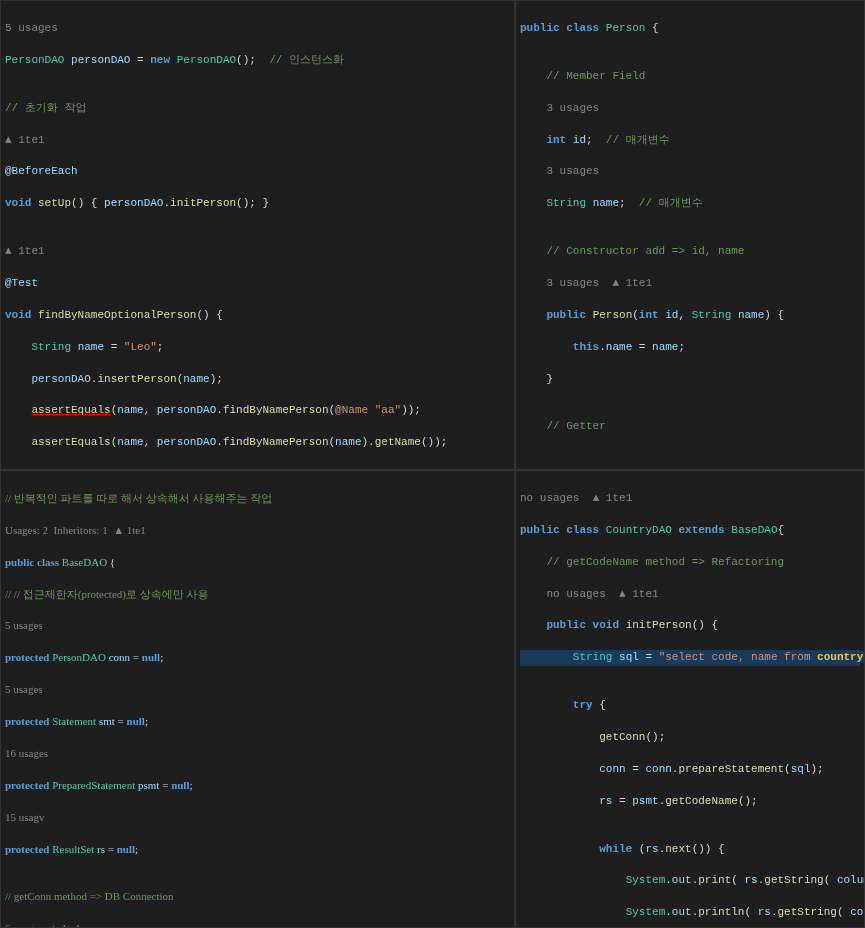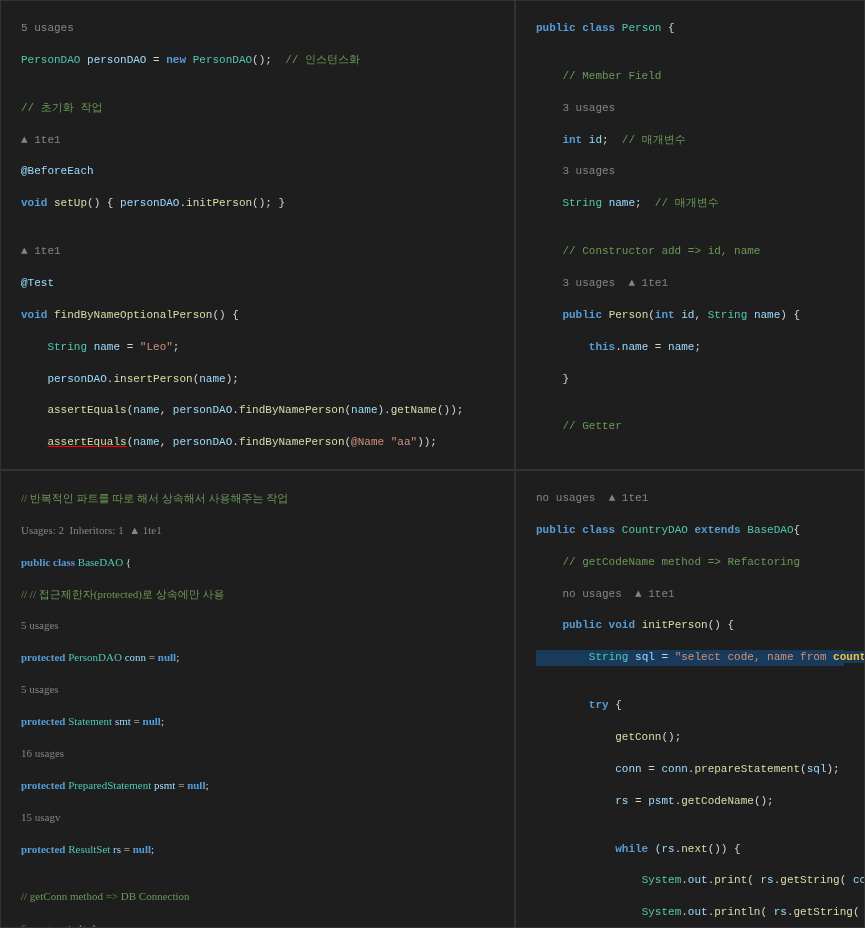--- a/index.html
+++ b/index.html
@@ -19,21 +19,21 @@
       width: 865px;
       height: 928px;
     }
     .panel {
       background: #1e1e1e;
       overflow: hidden;
       border: 1px solid #333;
       position: relative;
     }
     .code-area {
-      padding: 4px 20px;
+      padding: 4px 4px;
       overflow: hidden;
       height: 100%;
       white-space: pre;
       line-height: 1.45;
     }
     
     .kw { color: #569cd6; font-weight: bold; }
     .type { color: #4ec9b0; }
     .string { color: #ce9178; }
     .comment { color: #6a9955; }
@@ -61,22 +61,22 @@
 <span class="line"><span class="comment">// 초기화 작업</span></span>
 <span class="line"><span class="dim">▲ 1te1</span></span>
 <span class="line"><span class="annotation">@BeforeEach</span></span>
 <span class="line"><span class="kw">void</span> <span class="method">setUp</span>() { <span class="var">personDAO</span>.<span class="method">initPerson</span>(); }</span>
 <span class="line"></span>
 <span class="line"><span class="dim">▲ 1te1</span></span>
 <span class="line"><span class="annotation">@Test</span></span>
 <span class="line"><span class="kw">void</span> <span class="method">findByNameOptionalPerson</span>() {</span>
 <span class="line">    <span class="type">String</span> <span class="var">name</span> = <span class="string">"Leo"</span>;</span>
 <span class="line">    <span class="var">personDAO</span>.<span class="method">insertPerson</span>(<span class="var">name</span>);</span>
+<span class="line">    <span class="method"><span class="red-underline">assertEquals</span></span>(<span class="var">name</span>, <span class="var">personDAO</span>.<span class="method">findByNamePerson</span>(<span class="string">@Name</span> <span class="string">"aa"</span>));</span>
 <span class="line">    <span class="method">assertEquals</span>(<span class="var">name</span>, <span class="var">personDAO</span>.<span class="method">findByNamePerson</span>(<span class="var">name</span>).<span class="method">getName</span>());</span>
-<span class="line">    <span class="method"><span class="red-underline">assertEquals</span></span>(<span class="var">name</span>, <span class="var">personDAO</span>.<span class="method">findByNamePerson</span>(<span class="string">@Name</span> <span class="string">"aa"</span>));</span>
 <span class="line">    <span class="method">assertEquals</span>(<span class="var">expected:</span> <span class="type">Optional</span>.<span class="method">empty</span>(), <span class="var">personDAO</span>.<span class="method">findByNameOptionalPerson</span>( ));</span>
 
 <span class="line"></span>
 
 
 
 
 
 
 <span class="line"></span>

